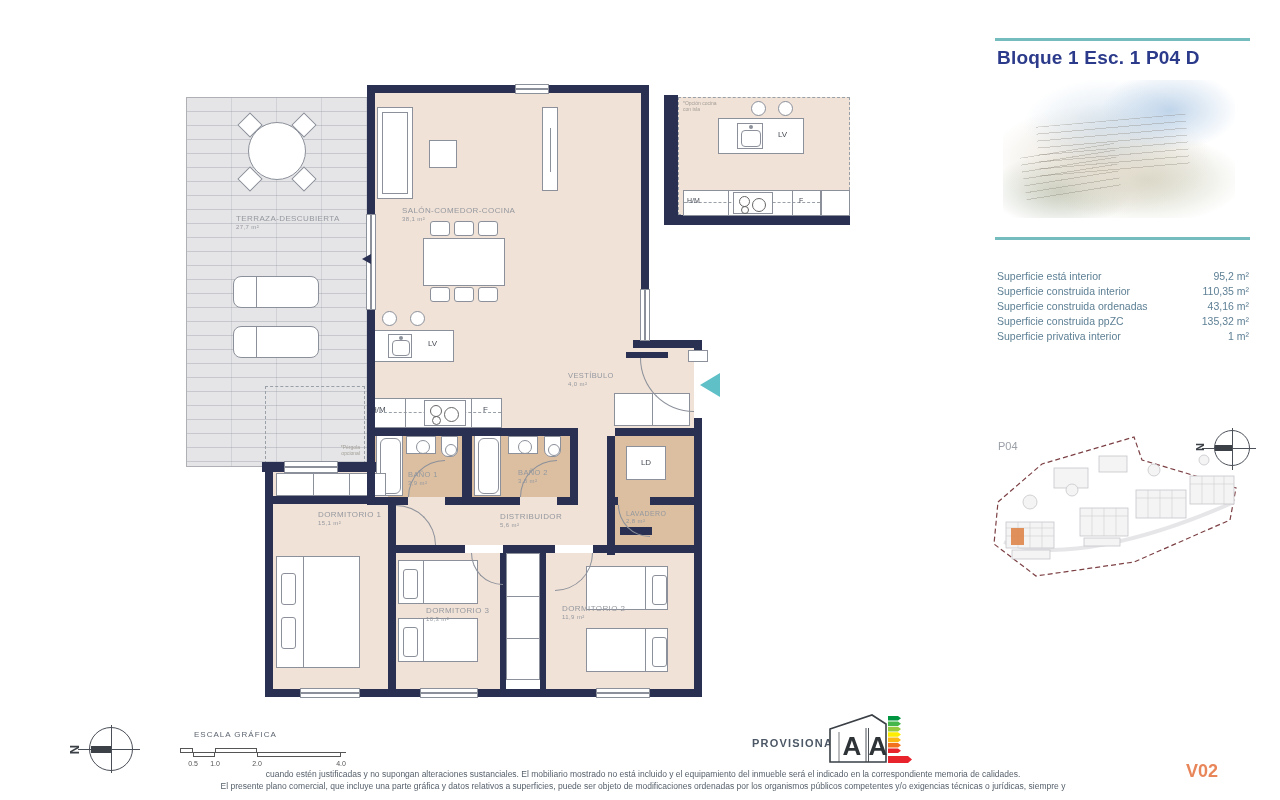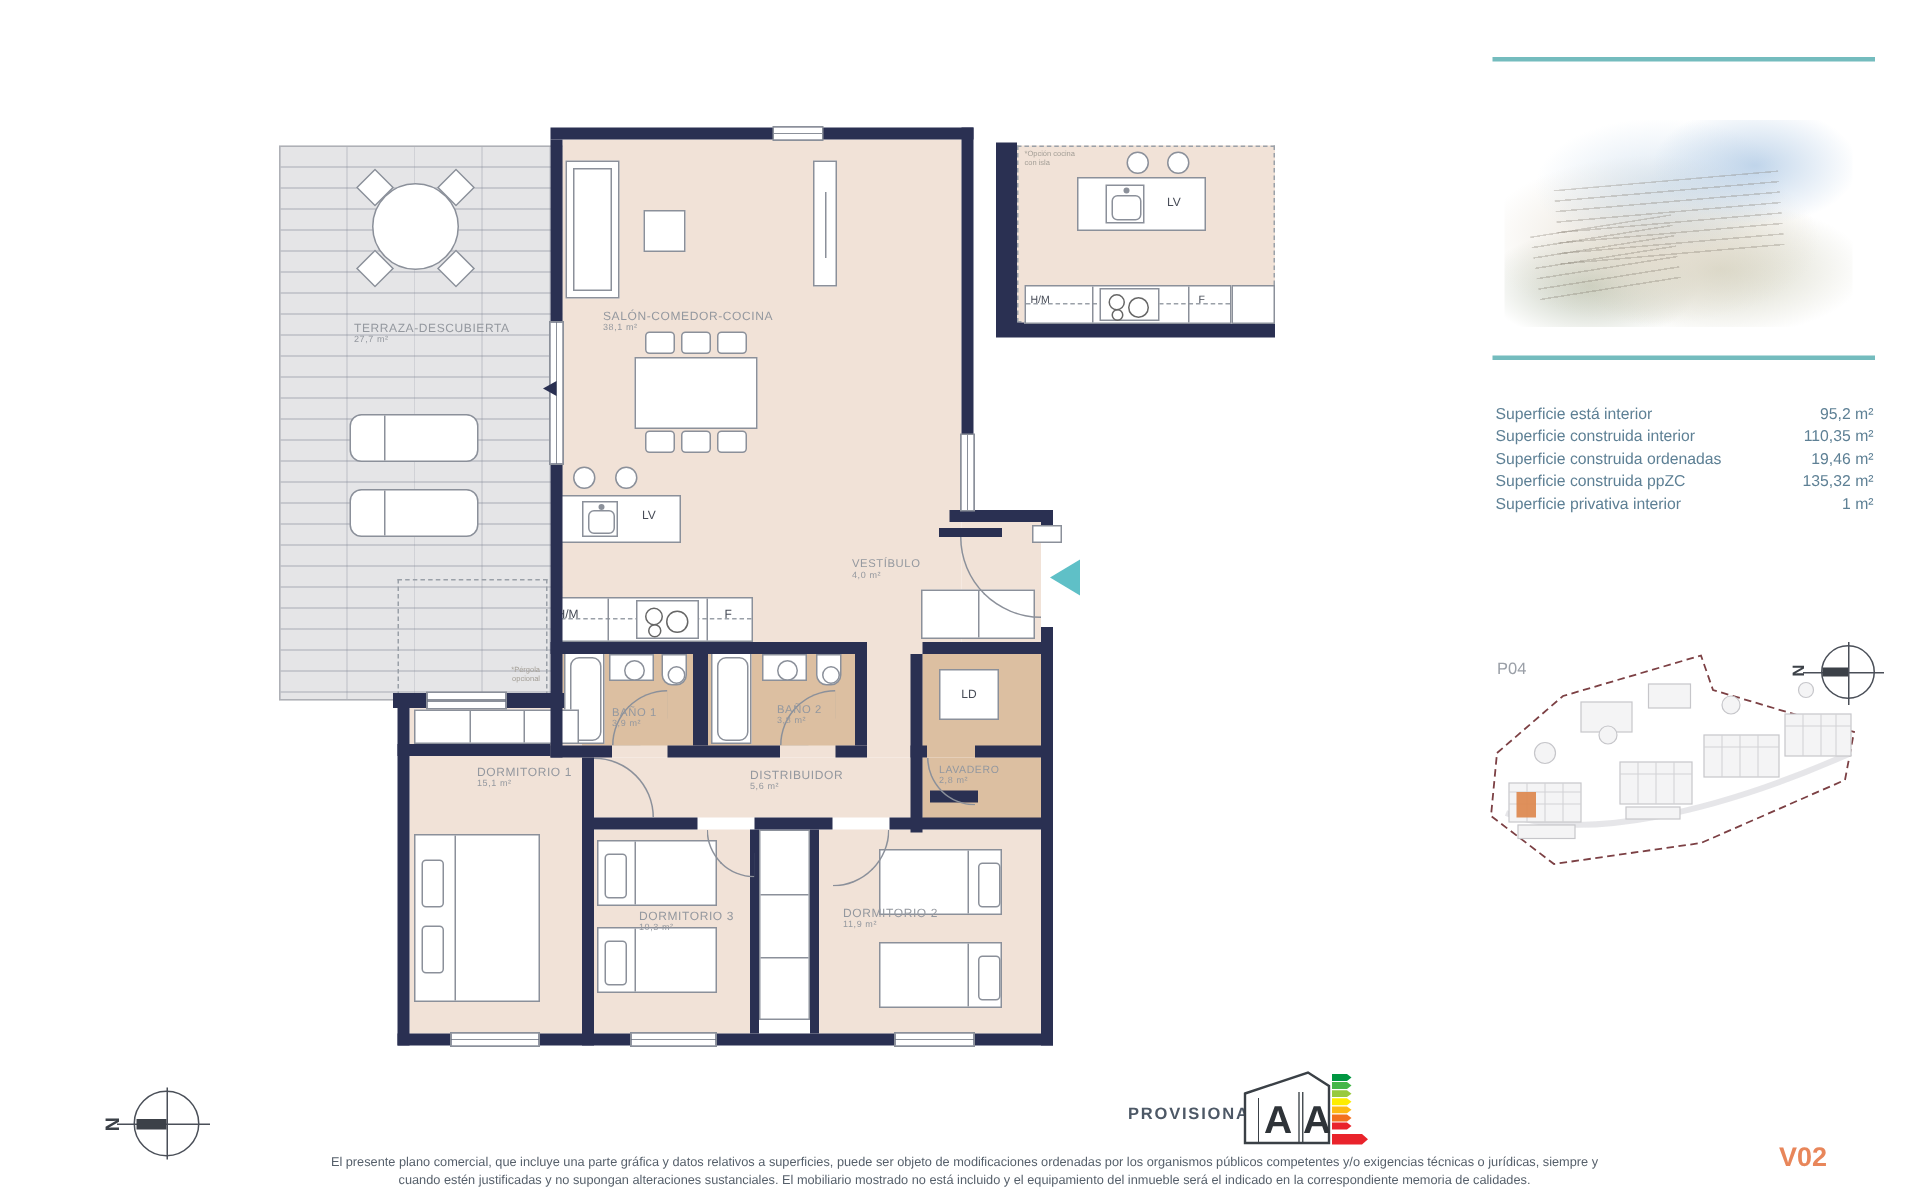--- a/index.html
+++ b/index.html
@@ -306,37 +306,38 @@
   <div class="f" style="left:733px;top:192px;width:40px;height:22px">
     <div class="abs circ" style="left:5px;top:3px;width:9px;height:9px;border:1px solid #666"></div>
     <div class="abs circ" style="left:18px;top:5px;width:12px;height:12px;border:1px solid #666"></div>
     <div class="abs circ" style="left:7px;top:13px;width:6px;height:6px;border:1px solid #666"></div>
   </div>
   <div class="app" style="left:687px;top:197px;font-size:7px">H/M</div>
   <div class="app" style="left:799px;top:197px;font-size:7px">F</div>
   <div class="f" style="left:821px;top:190px;width:29px;height:26px"></div>
 
   <div class="rule" style="left:995px;top:38px;width:255px"></div>
+  <div id="title" style="left:997px;top:47px">Bloque 1 Esc. 1 P04 D</div>
   <div id="bimg" style="left:1003px;top:80px;width:232px;height:138px">
     <div class="streak" style="left:35px;top:40px;width:150px;height:55px;transform:rotate(-5deg)"></div>
     <div class="streak" style="left:20px;top:70px;width:95px;height:45px;transform:rotate(-9deg)"></div>
   </div>
   <div class="rule" style="left:995px;top:237px;width:255px"></div>
   <div id="suptable" style="left:997px;top:269px">
     <div class="suprow">
         <span>Superficie está interior</span>
         <span>95,2 m²</span>
       </div>
     <div class="suprow">
         <span>Superficie construida interior</span>
         <span>110,35 m²</span>
       </div>
     <div class="suprow">
         <span>Superficie construida ordenadas</span>
-        <span>19,46 m²</span>
+        <span>43,16 m²</span>
       </div>
     <div class="suprow">
         <span>Superficie construida ppZC</span>
         <span>135,32 m²</span>
       </div>
     <div class="suprow">
         <span>Superficie privativa interior</span>
         <span>1 m²</span>
       </div>
   </div>
@@ -375,20 +376,32 @@
     <div class="nl" style="left:0;top:17px;font-size:11px">N</div>
   </div>
 
   <div class="compass" style="left:70px;top:722px;width:72px;height:56px">
     <div class="ln" style="left:8px;top:27px;width:62px;height:1px"></div>
     <div class="cc" style="left:19px;top:5px;width:44px;height:44px"></div>
     <div class="ln" style="left:41px;top:3px;width:1px;height:48px"></div>
     <div class="nd" style="left:21px;top:24px;width:20px;height:7px"></div>
     <div class="nl" style="left:0;top:20px;font-size:13px">N</div>
   </div>
+  <div id="scalebar" class="abs" style="left:178px;top:728px;width:180px;height:44px">
+    <div class="sl" style="left:16px;top:2px">ESCALA GRÁFICA</div>
+    <div class="base" style="left:2px;top:24px;width:166px;height:1px"></div>
+    <div class="seg" style="left:2px;top:20px;width:13px;height:5px"></div>
+    <div class="seg" style="left:15px;top:24px;width:22px;height:5px"></div>
+    <div class="seg" style="left:37px;top:20px;width:42px;height:5px"></div>
+    <div class="seg" style="left:79px;top:24px;width:84px;height:5px"></div>
+    <div class="tick" style="left:8px;top:32px">0.5</div>
+    <div class="tick" style="left:30px;top:32px">1.0</div>
+    <div class="tick" style="left:72px;top:32px">2.0</div>
+    <div class="tick" style="left:156px;top:32px">4.0</div>
+  </div>
 
   <div id="provisional" style="left:752px;top:737px">PROVISIONAL</div>
   <svg class="abs" style="left:826px;top:710px" width="92" height="58" viewBox="0 0 92 58">
     <polygon points="4,19 46,5 60,14 60,52 4,52" fill="#ffffff" stroke="#3a4046" stroke-width="1.6"></polygon>
     <line x1="13" y1="22" x2="13" y2="52" stroke="#3a4046" stroke-width="0.7"></line>
     <line x1="40" y1="18" x2="40" y2="52" stroke="#3a4046" stroke-width="0.9"></line>
     <line x1="42.5" y1="18" x2="42.5" y2="52" stroke="#3a4046" stroke-width="0.9"></line>
     <text x="26" y="45" font-size="26" font-weight="bold" fill="#2e3338" text-anchor="middle" font-family="Liberation Sans, sans-serif">A</text>
     <text x="52" y="45" font-size="26" font-weight="bold" fill="#2e3338" text-anchor="middle" font-family="Liberation Sans, sans-serif">A</text>
     <g>
@@ -397,18 +410,18 @@
       <polygon points="62,16.8 72,16.8 75,19.1 72,21.4 62,21.4" fill="#97ca3d"></polygon>
       <polygon points="62,22.2 72,22.2 75,24.5 72,26.8 62,26.8" fill="#fded00"></polygon>
       <polygon points="62,27.6 72,27.6 75,29.9 72,32.2 62,32.2" fill="#fdb913"></polygon>
       <polygon points="62,33 72,33 75,35.3 72,37.6 62,37.6" fill="#f3701e"></polygon>
       <polygon points="62,38.4 72,38.4 75,40.7 72,43 62,43" fill="#e9232b"></polygon>
       <polygon points="62,46 82,46 86,49.5 82,53 62,53" fill="#e9232b"></polygon>
     </g>
   </svg>
 
   <div id="disclaimer" style="left:95px;top:768px;width:1096px">
+    <div>cuando estén justificadas y no supongan alteraciones sustanciales. El mobiliario mostrado no está incluido y el equipamiento del inmueble será el indicado en la correspondiente memoria de calidades.</div>
     <div>El presente plano comercial, que incluye una parte gráfica y datos relativos a superficies, puede ser objeto de modificaciones ordenadas por los organismos públicos competentes y/o exigencias técnicas o jurídicas, siempre y</div>
-    <div>cuando estén justificadas y no supongan alteraciones sustanciales. El mobiliario mostrado no está incluido y el equipamiento del inmueble será el indicado en la correspondiente memoria de calidades.</div>
   </div>
   <div id="version" style="left:1186px;top:761px">V02</div>
 
 </div>
 
 </body></html>

